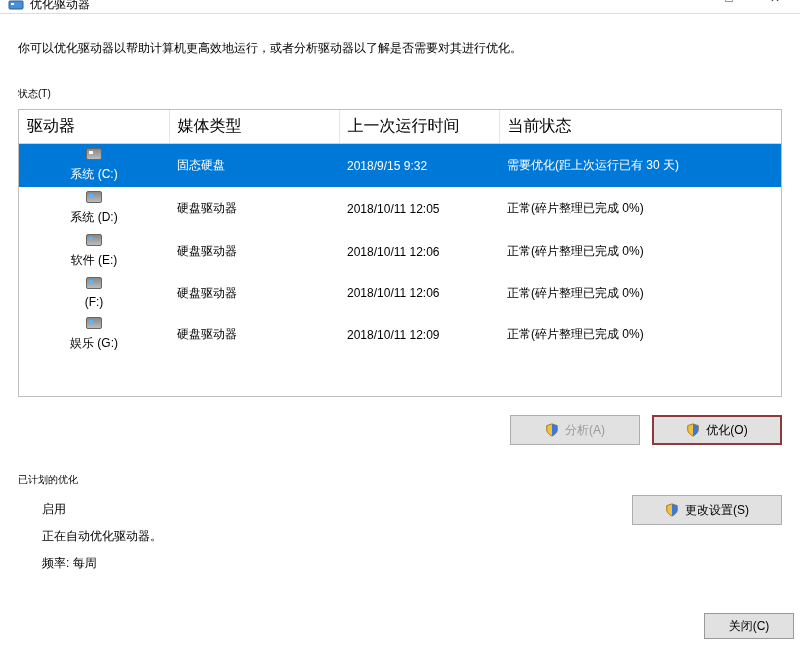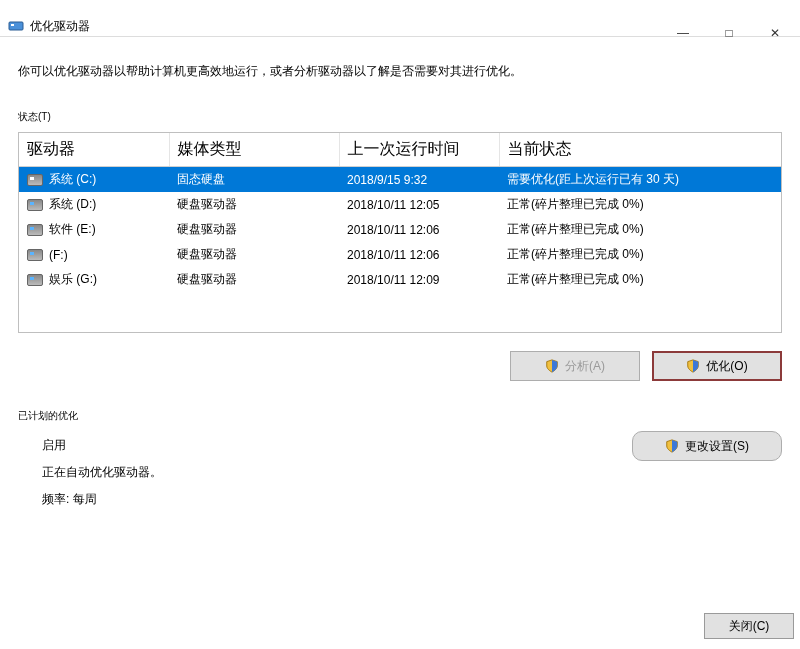--- a/index.html
+++ b/index.html
@@ -7,24 +7,24 @@
     margin: 0;
     font-family: "Microsoft YaHei", "Segoe UI", sans-serif;
     font-size: 12px;
     background: #fff;
     color: #000;
     width: 800px;
     height: 649px;
     overflow: hidden;
   }
   .titlebar {
-    height: 37px;
+    height: 14px;
     display: flex;
-    align-items: flex-start;
-    padding: 18px 2px 0 8px;
+    align-items: flex-end;
+    padding: 3px 2px 0 8px;
     border-bottom: 1px solid #ddd;
   }
   .titlebar .app-icon {
     width: 16px; height: 16px;
     margin-right: 6px;
     display:inline-flex; align-items:center; justify-content:center;
   }
   .titlebar .title { flex:0 0 auto; font-size:12px; }
   .titlebar .spacer { flex:1; }
   .winbtn {
@@ -47,21 +47,21 @@
     padding:6px 8px;
     border-bottom:1px solid #d0d0d0;
   }
   .drive-table th + th { border-left:1px solid #e5e5e5; }
   .drive-table td {
     padding:4px 8px;
     font-size:12px;
     white-space:nowrap;
   }
   .drive-row.selected td { background:#0078d7; color:#fff; }
-  .drive-cell { display:flex; align-items:center; gap:6px; }
+  .drive-cell { display:flex; align-items:center; gap:6px;flex-direction:column; }
   .drive-icon {
     width:16px; height:12px;
     display:inline-block;
     background:linear-gradient(#888,#bbb);
     border:1px solid #666;
     border-radius:2px;
     position:relative;
   }
   .drive-icon::after{
     content:"";
@@ -75,21 +75,21 @@
     min-width:130px; height:30px;
     border:1px solid #adadad;
     background:#e1e1e1;
     display:inline-flex; align-items:center; justify-content:center;
     gap:6px;
     font-size:12px;
     padding:0 14px;
   }
   .btn.disabled { color:#9a9a9a; }
   .btn.highlight { border:2px solid #8c3a3a; }
-  .btn.settings { min-width:150px;border-radius:10px; }
+  .btn.settings { min-width:150px; }
   .shield {
     width:14px; height:14px; display:inline-block;
   }
   .sched { margin-top:28px; }
   .sched-row { display:flex; align-items:flex-start; }
   .sched-text { flex:1; padding-left:24px; }
   .sched-text .sub1 { margin:6px 0 10px 0; }
   .sched-text .sub2 { margin:0 0 10px 0; }
   .footer {
     position:absolute; bottom:10px; right:6px;

